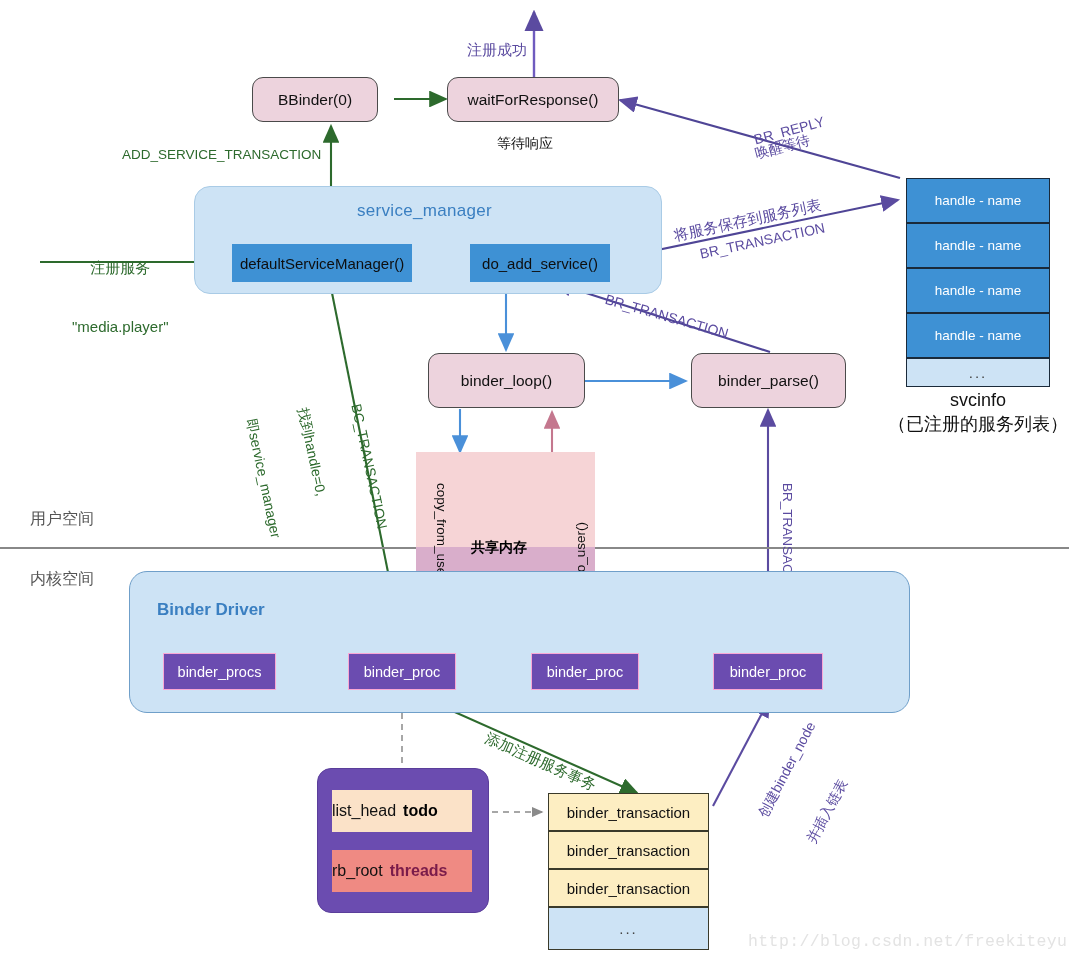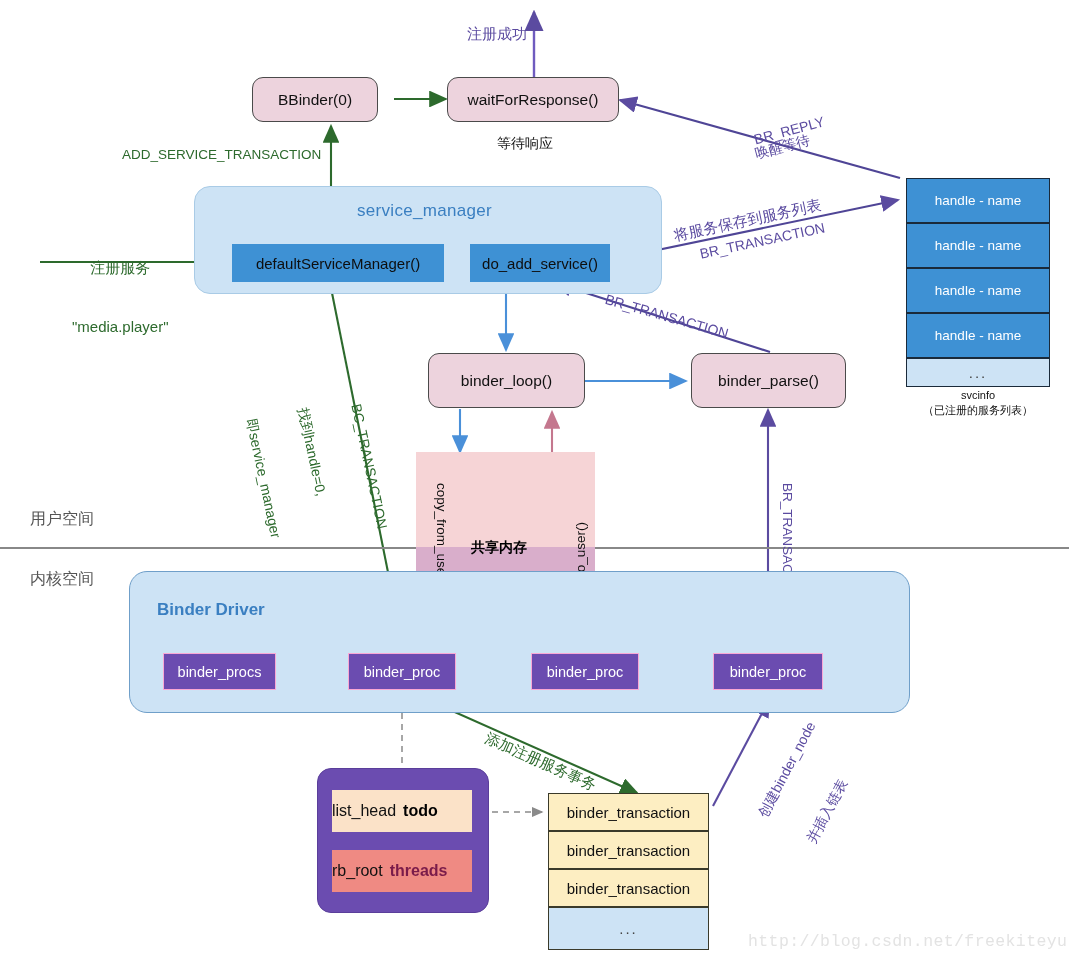--- a/index.html
+++ b/index.html
@@ -33,21 +33,21 @@
   }
   .bdtitle{position:absolute;font-size:17px;font-weight:bold;color:#3a7fc1;}
   .purplebox{
     background:#6b4cb0;color:#ffffff;font-size:14.5px;border:1px solid #f9a8d4;
   }
   
   .svc-cell{
     background:#3e91d4;border:1.2px solid #1a2a3a;color:#ffffff;font-size:13.5px;
   }
   .svc-cell.dots{background:#cde3f5;color:#444;font-size:15px;letter-spacing:2px;}
-  .svc-caption{position:absolute;text-align:center;font-size:11px;color:#111;line-height:1.35;}
+  .svc-caption{position:absolute;text-align:center;font-size:18px;color:#111;line-height:1.35;}
 
   
   .shm-top{background:#f6d4d6;}
   .shm-bot{background:#d9aecb;}
   .shm-label{position:absolute;font-size:14px;font-weight:bold;color:#000000;}
   .vlabel{position:absolute;font-size:13.5px;color:#111;white-space:nowrap;
           transform-origin:0 0;}
 
   
   .structbox{background:#6b4cb0;border-radius:14px;border:1px solid #5a3e9a;position:absolute;}
@@ -155,37 +155,37 @@
   <div class="node pinkbox" style="left:252px;top:77px;width:126px;height:45px;">
     <span>BBinder(0)</span>
   </div>
 
   <div class="node pinkbox" style="left:447px;top:77px;width:172px;height:45px;">
     <span>waitForResponse()</span>
   </div>
 
   <div class="lbl dark" style="left:497px;top:134px;font-size:14px;">等待响应</div>
 
-  <div class="lbl purple" style="left:467px;top:24px;font-size:15px;">注册成功</div>
+  <div class="lbl purple" style="left:467px;top:40px;font-size:15px;">注册成功</div>
 
   <div class="lbl green" style="left:122px;top:146px;font-size:13.5px;">ADD_SERVICE_TRANSACTION</div>
 
   <div class="lbl purple rot" style="left:752px;top:131px;font-size:14px;transform:rotate(-15deg);">BR_REPLY</div>
 
   <div class="lbl purple rot" style="left:753px;top:145px;font-size:14px;transform:rotate(-15deg);">唤醒等待</div>
 
   <div class="lbl green" style="left:72px;top:219px;font-size:15px;text-align:center;">
     <div>注册服务</div>
     <div>"media.player"</div>
   </div>
 
   <div class="smcontainer" style="position:absolute;left:194px;top:186px;width:466px;height:106px;"></div>
   <div class="smtitle" style="left:357px;top:201px;">service_manager</div>
 
-  <div class="node bluebox" style="left:232px;top:244px;width:212px;height:38px;">
+  <div class="node bluebox" style="left:232px;top:244px;width:180px;height:38px;">
     <span>defaultServiceManager()</span>
   </div>
 
   <div class="node bluebox" style="left:470px;top:244px;width:140px;height:38px;">
     <span>do_add_service()</span>
   </div>
 
   <div style="position:absolute;left:906px;top:178px;width:144px;">
     <div class="node svc-cell" style="position:relative;width:144px;height:45px;">
       <span>handle - name</span>

